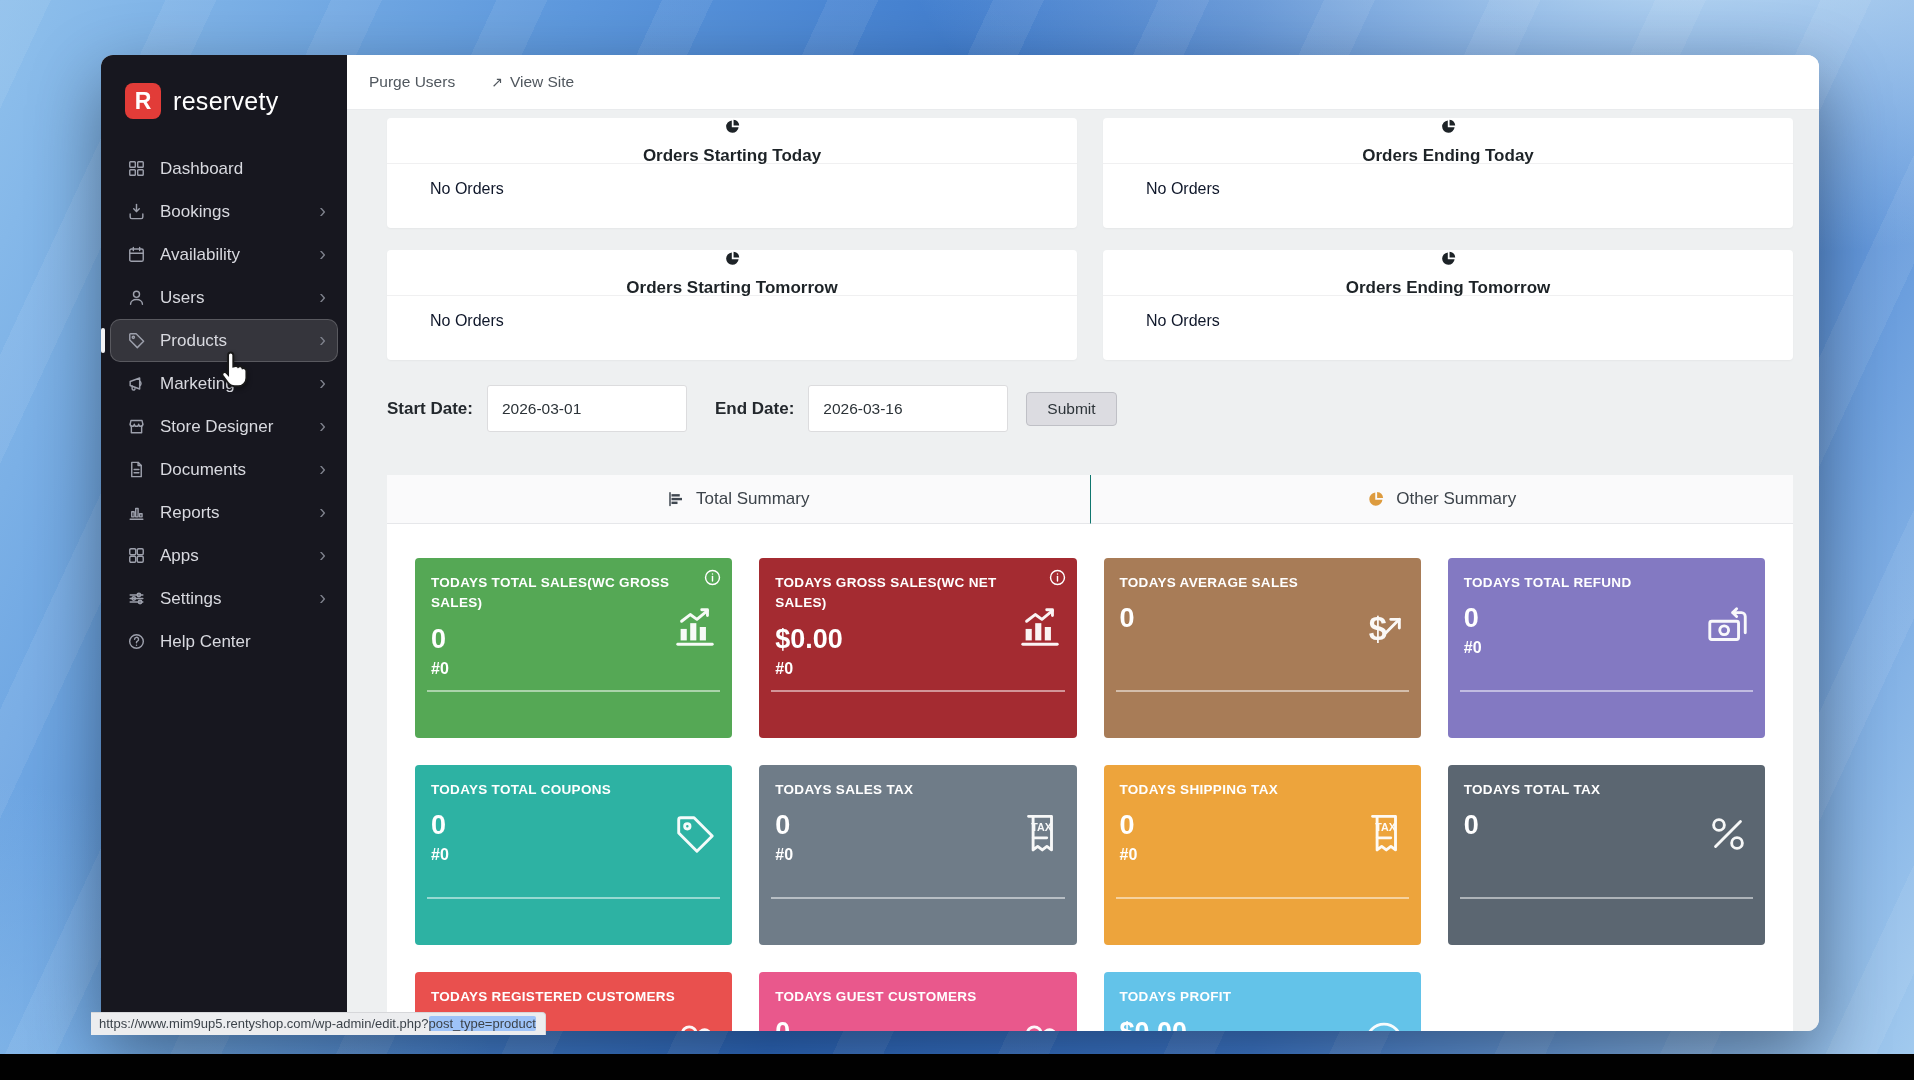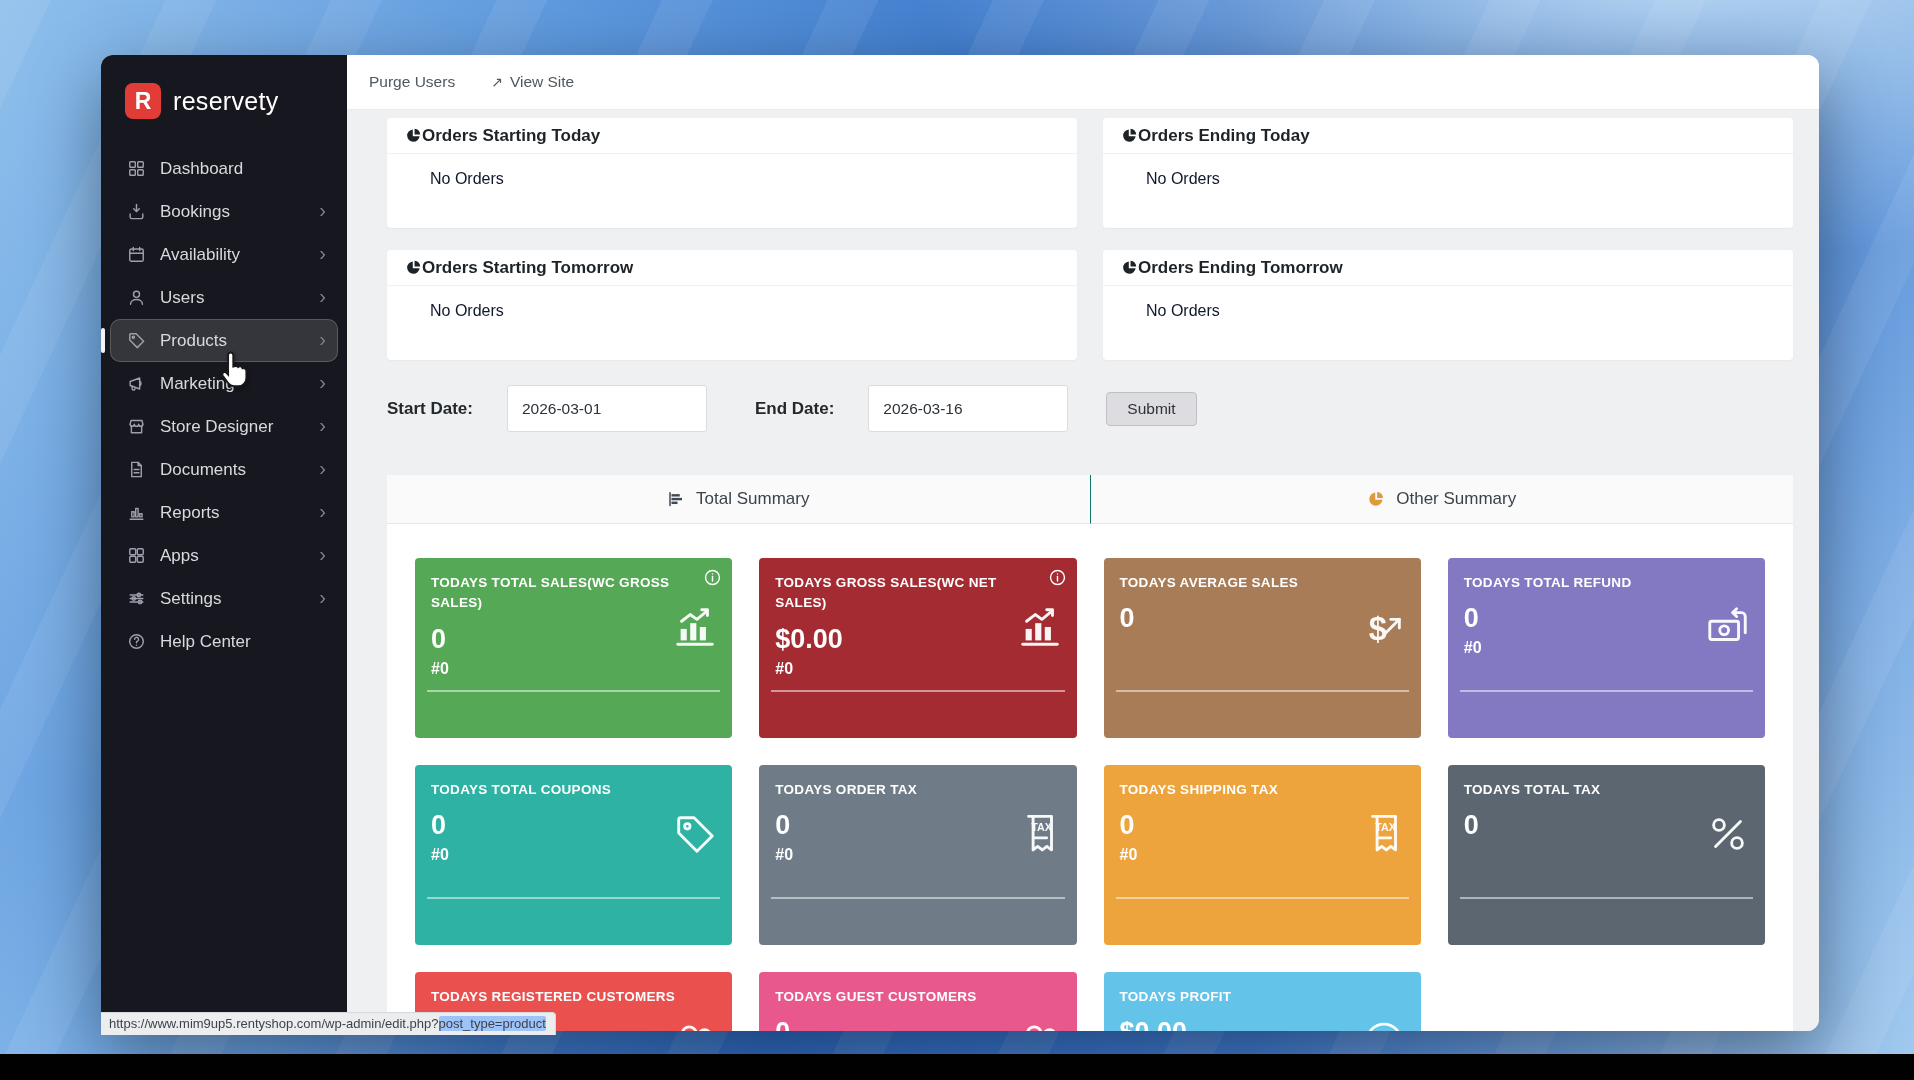--- a/index.html
+++ b/index.html
@@ -47,28 +47,28 @@
   .main { flex:1; display:flex; flex-direction:column; min-width:0; background:#eef0f1; }
   .topbar { height:55px; background:#fff; display:flex; align-items:center; gap:36px; padding:0 22px;
     flex-shrink:0; border-bottom:1px solid #e9ebed; }
   .toplink { color:#50575e; font-size:15.5px; cursor:pointer; display:flex; align-items:center; gap:7px; }
   .toplink .arrow { font-size:14px; color:#50575e; }
   .content { flex:1; padding:8px 26px 0 40px; overflow:hidden; }
 
   
   .orders-grid { display:grid; grid-template-columns:1fr 1fr; gap:22px 26px; }
   .order-card { background:#fff; border-radius:4px; height:110px; box-shadow:0 1px 2px rgba(0,0,0,.04); }
-  .oc-head { display:flex; align-items:center; padding:0 18px; height:36px;
-    border-bottom:1px solid #f0f0f1; font-weight:700; font-size:17px; color:#1d2327; }
+  .oc-head { display:flex; align-items:center; gap:11px; padding:0 18px; height:46px;
+    border-bottom:1px solid #f0f0f1; font-weight:700; font-size:17px; color:#1d2327;flex-direction:column; }
   .oc-icon { width:17px; height:17px; color:#1d2327; }
   .oc-icon .icn { width:17px; height:17px; }
   .oc-body { padding:16px 18px; font-size:16px; color:#0f172a;margin-left:25px; }
 
   
-  .filter-row { display:flex; align-items:center; margin-top:25px;gap:20px; }
+  .filter-row { display:flex; align-items:center; margin-top:25px; }
   .filter-label { font-weight:700; font-size:17px; color:#23282d; margin-right:14px; }
   .filter-label.second { margin-left:28px; }
   .date-input { width:200px; height:47px; border:1px solid #dcdcde; border-radius:3px; background:#fff;
     padding:0 14px; font-size:15.5px; color:#2c3338; font-family:inherit; }
   .submit-btn { height:34px; padding:0 20px; margin-left:18px; background:#dcdce1; border:1px solid #bfc0c6;
     border-radius:4px; font-size:15.5px; color:#2c3338; font-family:inherit; cursor:pointer; }
 
   
   .tabwrap { margin-top:43px; }
   .tabbar { display:flex; }
@@ -85,21 +85,21 @@
   .sc-title { font-size:13.5px; font-weight:700; letter-spacing:.3px; line-height:1.5; padding-right:28px; }
   .sc-value { font-size:27px; font-weight:700; margin-top:10px; }
   .sc-count { font-size:16px; font-weight:700; margin-top:5px; }
   .sc-line { position:absolute; left:12px; right:12px; top:132px; border-top:2px solid rgba(255,255,255,.5); }
   .sc-icon { position:absolute; right:14px; top:46px; width:46px; height:46px; color:#fff; opacity:.95; }
   .sc-icon .icn { width:46px; height:46px; stroke-width:1.5; }
   .sc-info { position:absolute; right:10px; top:10px; width:19px; height:19px; color:#fff; cursor:pointer; }
   .sc-info .icn { width:19px; height:19px; stroke-width:1.8; }
 
   
-  .status-bubble { position:absolute; left:101px; top:1012px; z-index:40; background:#ecedef;
+  .status-bubble { position:absolute; left:91px; top:1012px; z-index:40; background:#ecedef;
     border:1px solid #d6d7da; border-left:none; border-bottom:none; border-top-right-radius:4px;
     color:#3c434a; font-size:13px; padding:3px 9px 4px 8px; display:flex; white-space:nowrap; }
   .status-hl { background:#9ec3f8; border-radius:2px; }
 
   
   .cursor { position:absolute; left:212px; top:346px; width:46px; height:46px; z-index:60;
     filter:drop-shadow(1px 2px 2px rgba(0,0,0,.35)); }
 </style>
 </head>
 <body>
@@ -424,21 +424,21 @@
                 <div class="sc-count">#0</div>
                 <div class="sc-line"></div>
                 <span class="sc-icon">
                   <svg class="icn" viewBox="0 0 24 24" fill="none" stroke="currentColor" stroke-width="2" stroke-linecap="round" stroke-linejoin="round">
                     <path d="M3.5 11.5v-7a1 1 0 0 1 1-1h7L21 13l-8 8-9.5-9.5z"></path>
                     <circle cx="8" cy="8" r="1.4"></circle>
                   </svg>
                 </span>
               </div>
               <div class="stat-card" style="background: rgb(111, 124, 136);">
-                <div class="sc-title">TODAYS ORDER TAX</div>
+                <div class="sc-title">TODAYS SALES TAX</div>
                 <div class="sc-value">0</div>
                 <div class="sc-count">#0</div>
                 <div class="sc-line"></div>
                 <span class="sc-icon">
                   <svg class="icn" viewBox="0 0 24 24" fill="none" stroke="currentColor" stroke-width="2" stroke-linecap="round" stroke-linejoin="round">
                     <path d="M6 2.8h12v17.5l-2.4-1.8-2.4 1.8-2.4-1.8-2.4 1.8V2.8z"></path>
                     <text x="7.4" y="10.5" font-size="5.6" font-weight="bold" fill="currentColor" stroke="none" font-family="inherit">TAX</text>
                     <path d="M8.5 14h7"></path>
                   </svg>
                 </span>

